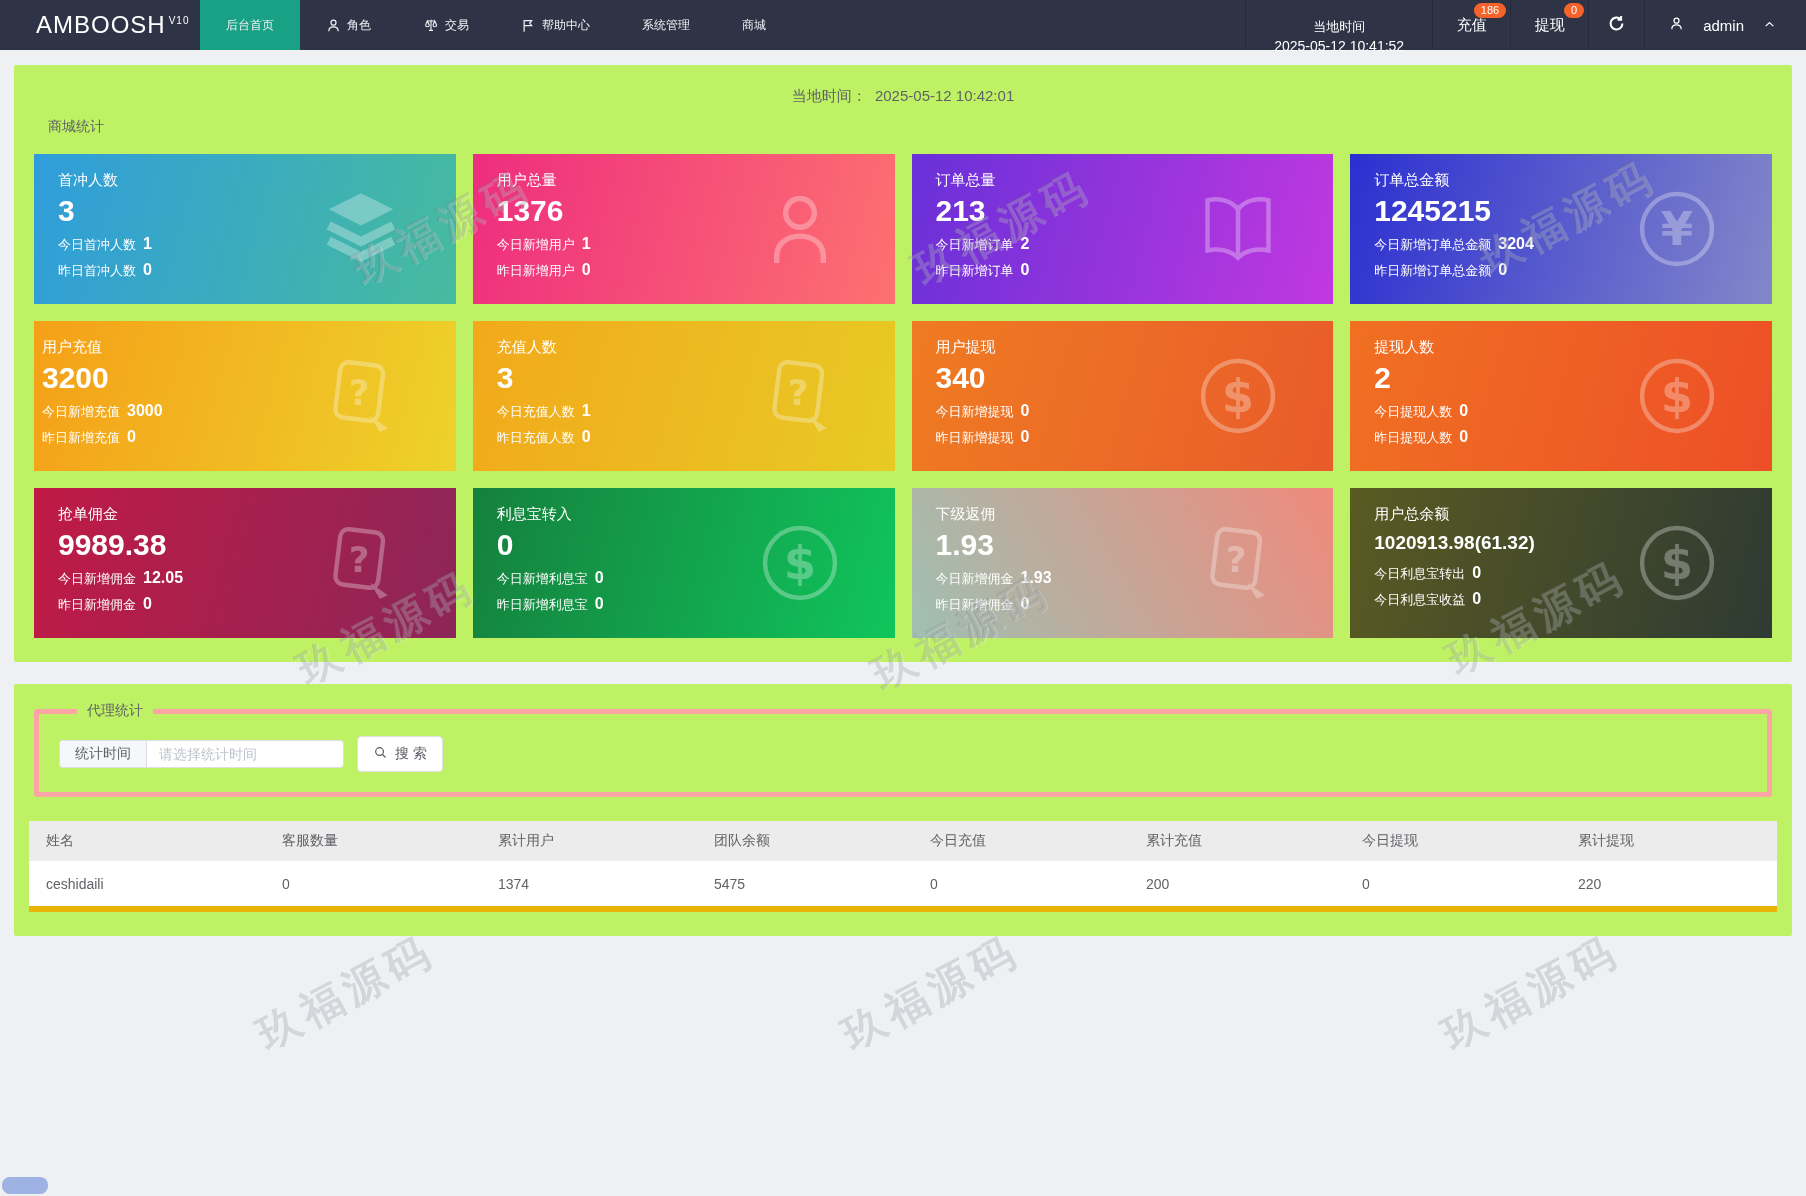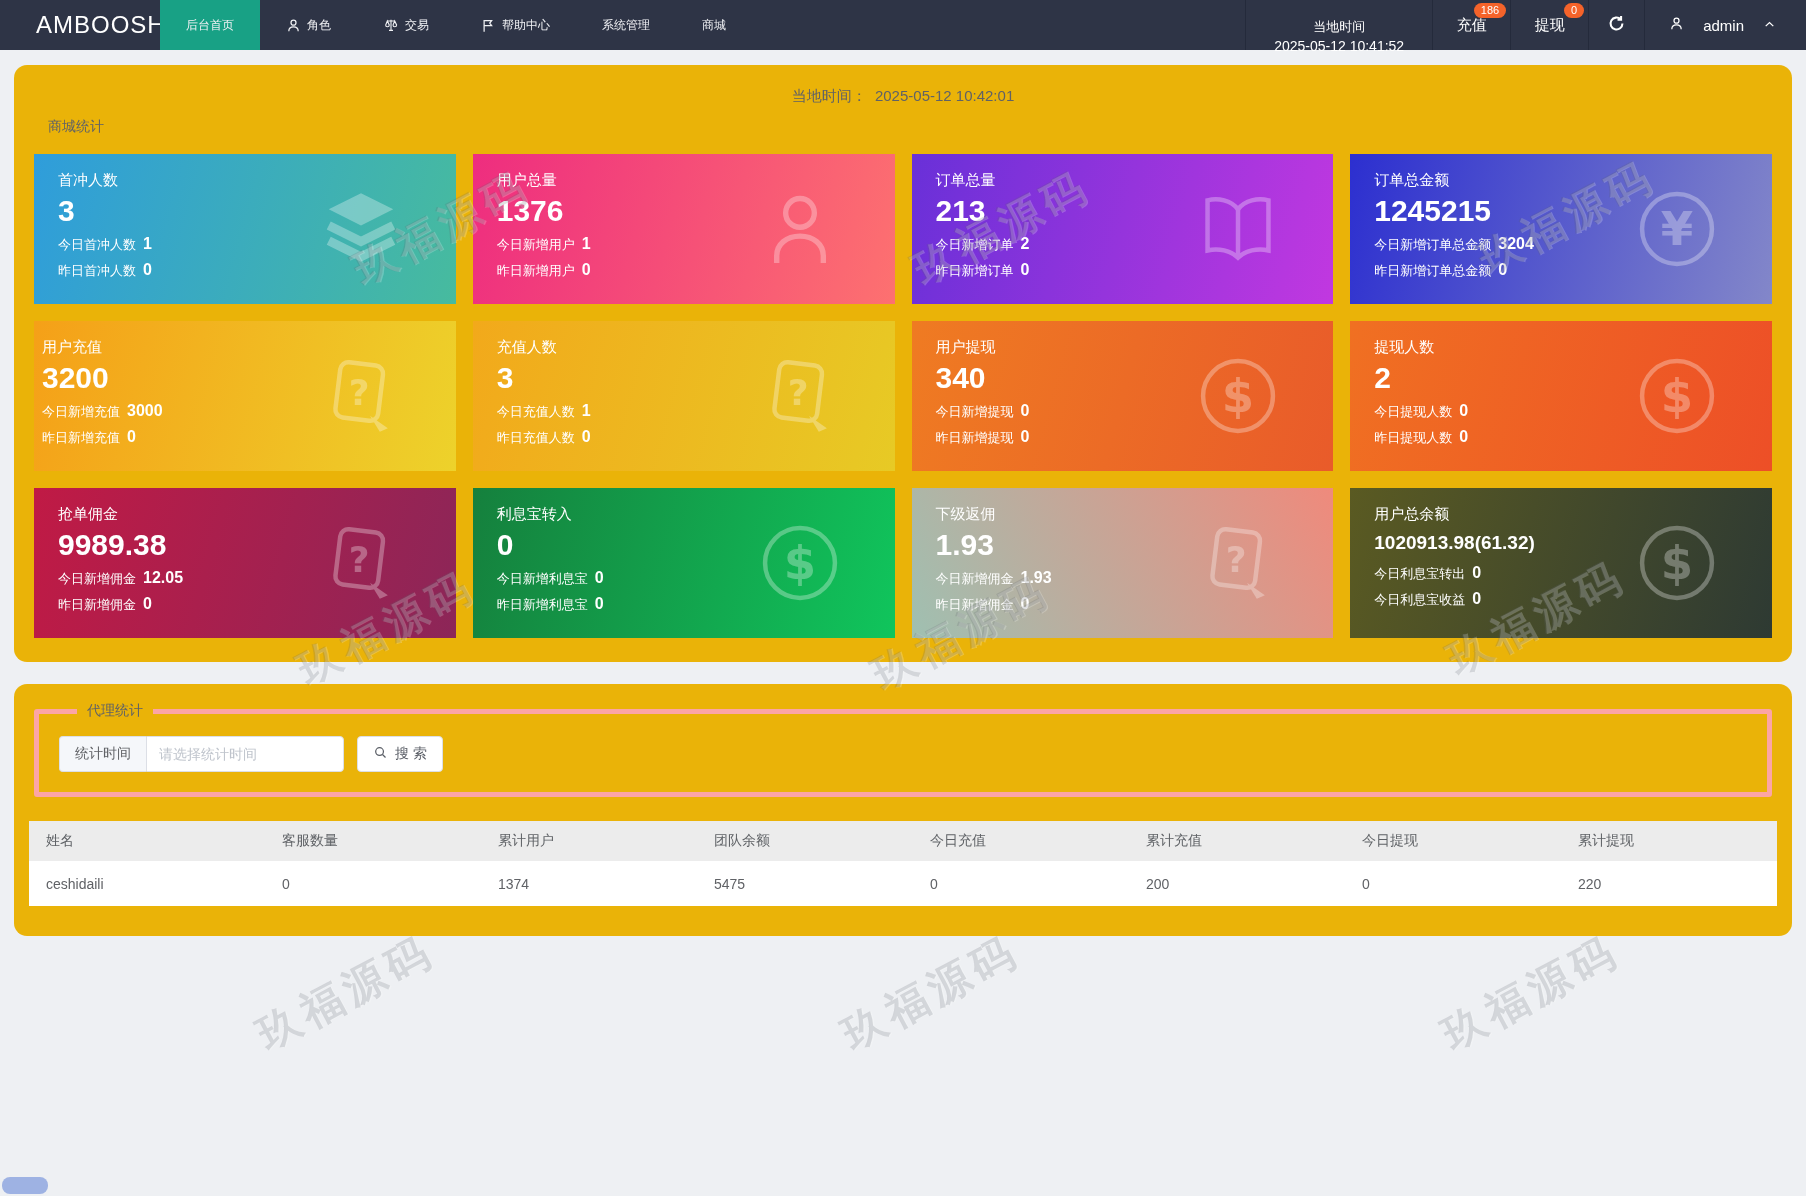--- a/index.html
+++ b/index.html
@@ -1,40 +1,40 @@
 <!DOCTYPE html>
 <html><head>
 <meta charset="utf-8">
 <style>
   * { margin:0; padding:0; box-sizing:border-box; }
   html,body { width:1806px; min-height:1196px; background:#eef0f3;
     font-family:"Liberation Sans","DejaVu Sans",sans-serif; color:#333; position:relative; overflow-x:hidden; }
 
   
   .navbar { height:50px; background:#2e3446; display:flex; align-items:stretch; position:relative; z-index:10; }
-  .logo { width:160px; display:flex; align-items:center; padding-left:36px; color:#fff; font-size:24px; letter-spacing:1px; }
+  .logo { width:200px; display:flex; align-items:center; padding-left:36px; color:#fff; font-size:24px; letter-spacing:1px; }
   .logo sup { font-size:10px; margin-left:3px; margin-top:-10px; }
   .menu { display:flex; align-items:stretch; }
   .menu-item { display:flex; align-items:center; gap:6px; padding:0 26px; color:#f0f1f4; font-size:12px; cursor:pointer; }
   .menu-item.active { background:#18a185; }
   .menu-item svg { display:block; }
   .nav-right { margin-left:auto; display:flex; align-items:stretch; }
   .time-block { width:188px; border-left:1px solid #242a3b; border-right:1px solid #242a3b;
     display:flex; flex-direction:column; justify-content:center; align-items:center; color:#fff; gap:2px; }
   .time-block .t1 { font-size:13px;margin-top:21px; }
   .time-block .t2 { font-size:14px; }
   .nav-btn { position:relative; width:78px; display:flex; align-items:center; justify-content:center;
     color:#fff; font-size:15px; border-right:1px solid #242a3b; cursor:pointer; }
   .badge { position:absolute; top:3px; right:4px; background:#f5632a; color:#fff; font-size:11px;
     line-height:15px; padding:0 7px; border-radius:9px; min-width:16px; text-align:center; }
   .nav-icon-btn { width:56px; display:flex; align-items:center; justify-content:center; cursor:pointer; border-right:1px solid #242a3b; }
   .nav-user { display:flex; align-items:center; gap:19px; padding:0 30px 0 24px; color:#fff; font-size:15px; cursor:pointer; }
 
   
-  .panel { background:#eab308; margin:0 14px; border-radius:13px; position:relative; z-index:1; }
+  .panel { background:#bef264; margin:0 14px; border-radius:2px; position:relative; z-index:1; }
   .panel1 { margin-top:15px; padding:16px 20px 24px 20px; }
   .time-line { text-align:center; font-size:15px; color:#606266; padding:6px 0 2px 0; }
   .time-line b { font-weight:normal; margin-left:4px; }
   .stats-title { font-size:14px; color:#606266; margin:10px 0 0 14px; }
 
   
   .cards { margin-top:18px; display:grid; grid-template-columns:repeat(4,1fr); gap:17px; }
   .card { height:150px; color:#fff; position:relative; padding:17px 0 0 24px; overflow:hidden; }
   .card-title { font-size:15px; margin-bottom:4px; }
   .card-value { font-size:30px; font-weight:bold; line-height:1.15; margin-bottom:6px; }
@@ -54,21 +54,21 @@
   .c9 { background:linear-gradient(105deg,#c01a45,#8c2658); }
   .c10{ background:linear-gradient(105deg,#15803d,#10c55c); }
   .c11{ background:linear-gradient(60deg,#9fc0b1,#ef8a7c); }
   .c12{ background:linear-gradient(105deg,#5a5a22,#2e3a33); }
 
   
   .panel2 { margin-top:22px; padding:18px 15px 24px 15px; }
   fieldset { border:5px solid #fca5a5; border-radius:3px; margin:0 5px; padding:16px 0 20px 20px; }
   legend { font-size:14px; color:#606266; padding:0 10px; margin-left:18px; }
   .filter-row { display:flex; align-items:center; }
-  .input-group { display:flex; align-items:stretch; height:36px; }
+  .input-group { display:flex; align-items:stretch; height:28px; }
   .input-label { background:#f5f7fa; border:1px solid #dcdfe6; border-right:none; border-radius:4px 0 0 4px;
     display:flex; align-items:center; padding:0 15px; font-size:14px; color:#606266; }
   .input-group input { width:198px; border:1px solid #dcdfe6; border-radius:0 4px 4px 0; padding:0 12px;
     font-size:14px; color:#606266; outline:none; font-family:inherit; }
   .input-group input::placeholder { color:#bfc4cc; }
   .search-btn { margin-left:13px; height:36px; background:#fff; border:1px solid #dcdfe6; border-radius:4px;
     display:flex; align-items:center; gap:7px; padding:0 15px; font-size:14px; color:#5a5e66; cursor:pointer; }
 
   
   table { width:100%; border-collapse:collapse; margin-top:24px; font-size:14px; }

